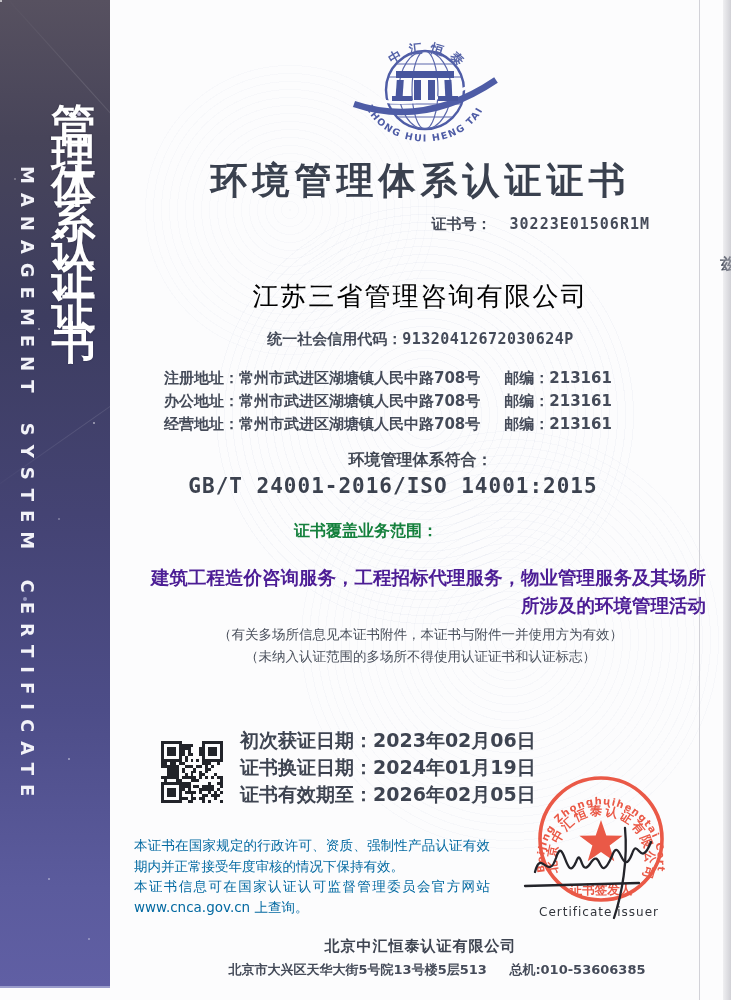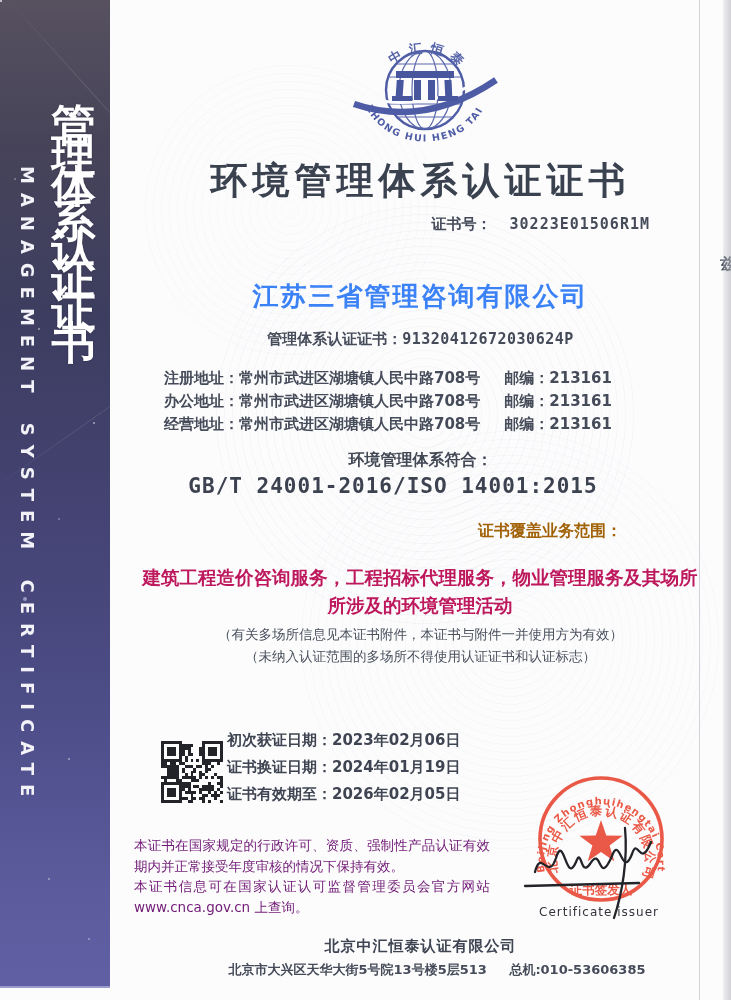--- a/index.html
+++ b/index.html
@@ -56,42 +56,42 @@
   .logo { position:absolute; left:350px; top:34px; width:150px; height:112px; }
   
   .abs { position:absolute; }
   .doc-title { left:110px; top:156px; width:621px; text-align:center;
     font-size:37px; font-weight:bold; letter-spacing:5px; color:#3a414f; }
   .cert-no { left:110px; top:215px; width:540px; text-align:right;
     font-size:15px; color:#454b59; font-weight:bold; }
   .cert-no .num { font-family:"DejaVu Sans Mono","Liberation Mono",monospace; font-weight:bold; letter-spacing:1px;margin-left:18px; }
   .certify { left:110px; top:254px; width:672px; text-align:right; font-size:15.5px; font-weight:bold; color:#454b59; }
   .company { left:110px; top:279px; width:621px; text-align:center;
-    font-size:26px; font-weight:bold; letter-spacing:2px; color:#3b82f6; }
+    font-size:26px; font-weight:normal; letter-spacing:2px; color:#000000; }
   .credit  { left:110px; top:330px; width:621px; text-align:center; font-size:15px; font-weight:bold; color:#454b59; }
   .credit .num { font-family:"DejaVu Sans Mono","Liberation Mono",monospace; letter-spacing:.5px; }
   .addresses { left:164px; top:367px; font-size:15px; color:#454b59; font-weight:bold; line-height:23px; }
   .addr-row span.post { margin-left:24px; }
   .std-label  { left:110px; top:450px; width:621px; text-align:center; font-size:16px; font-weight:bold; color:#424854; }
   .std-value  { left:110px; top:474px; width:566px; text-align:center;
     font-family:"DejaVu Sans Mono","Liberation Mono",monospace;
     font-size:21px; font-weight:bold; letter-spacing:1px; color:#3c424f; }
-  .scope-label { left:110px; top:521px; width:512px; text-align:right; font-size:16px; font-weight:bold; color:#a16207; }
-  .scope-text { left:134px; top:564px; width:572px; text-align:center;
-    font-size:18.5px; font-weight:bold; line-height:28px; color:#be185d; }
+  .scope-label { left:110px; top:521px; width:512px; text-align:center; font-size:16px; font-weight:bold; color:#15803d; }
+  .scope-text { left:134px; top:564px; width:572px; text-align:right;
+    font-size:18.5px; font-weight:bold; line-height:28px; color:#4c1d95; }
   .scope-note { left:110px; top:623px; width:621px; text-align:center; font-size:13.5px; color:#4a505c; line-height:22px; }
   
   .qr { left:161px; top:741px; width:62px; height:62px; }
   .qr-grid { display:grid; grid-template-columns:repeat(21,1fr); width:62px; height:62px; }
   .qr-grid i { display:block; }
   .qr-grid i.on { background:#22242a; }
-  .dates { left:227px; top:727px; font-size:15px; font-weight:bold; color:#3e4451; line-height:27px; }
+  .dates { left:240px; top:727px; font-size:19px; font-weight:bold; color:#3e4451; line-height:27px; }
   
   .validity { left:134px; top:835px; width:356px; font-size:13.5px; line-height:20.5px;
-    color:#701a75; text-align:justify; }
+    color:#0369a1; text-align:justify; }
   
   .stamp { left:521px; top:768px; width:164px; height:160px; }
   
   .issuer-name { left:110px; top:937px; width:621px; text-align:center;
     font-size:15px; font-weight:bold; color:#3e4451; letter-spacing:1px; }
   .issuer-addr { left:110px; top:961px; width:654px; text-align:center;
     font-size:13px; color:#454b59; font-weight:bold; }
   .issuer-addr .phone { margin-left:18px; }
 </style>
 </head>
@@ -148,21 +148,21 @@
   </svg>
 
   <div class="abs doc-title">环境管理体系认证证书</div>
   <div class="abs cert-no">
     <span>证书号：</span><span class="num">30223E01506R1M</span>
   </div>
 
   <div class="abs certify">兹证明：</div>
   <div class="abs company">江苏三省管理咨询有限公司</div>
   <div class="abs credit">
-    <span>管理体系认证证书：</span><span class="num">91320412672030624P</span>
+    <span>统一社会信用代码：</span><span class="num">91320412672030624P</span>
   </div>
 
   <div class="abs addresses">
     <div class="addr-row">
       <span>注册地址：</span><span>常州市武进区湖塘镇人民中路708号</span><span class="post"><span>邮编：</span><span>213161</span></span>
     </div>
     <div class="addr-row">
       <span>办公地址：</span><span>常州市武进区湖塘镇人民中路708号</span><span class="post"><span>邮编：</span><span>213161</span></span>
     </div>
     <div class="addr-row">

